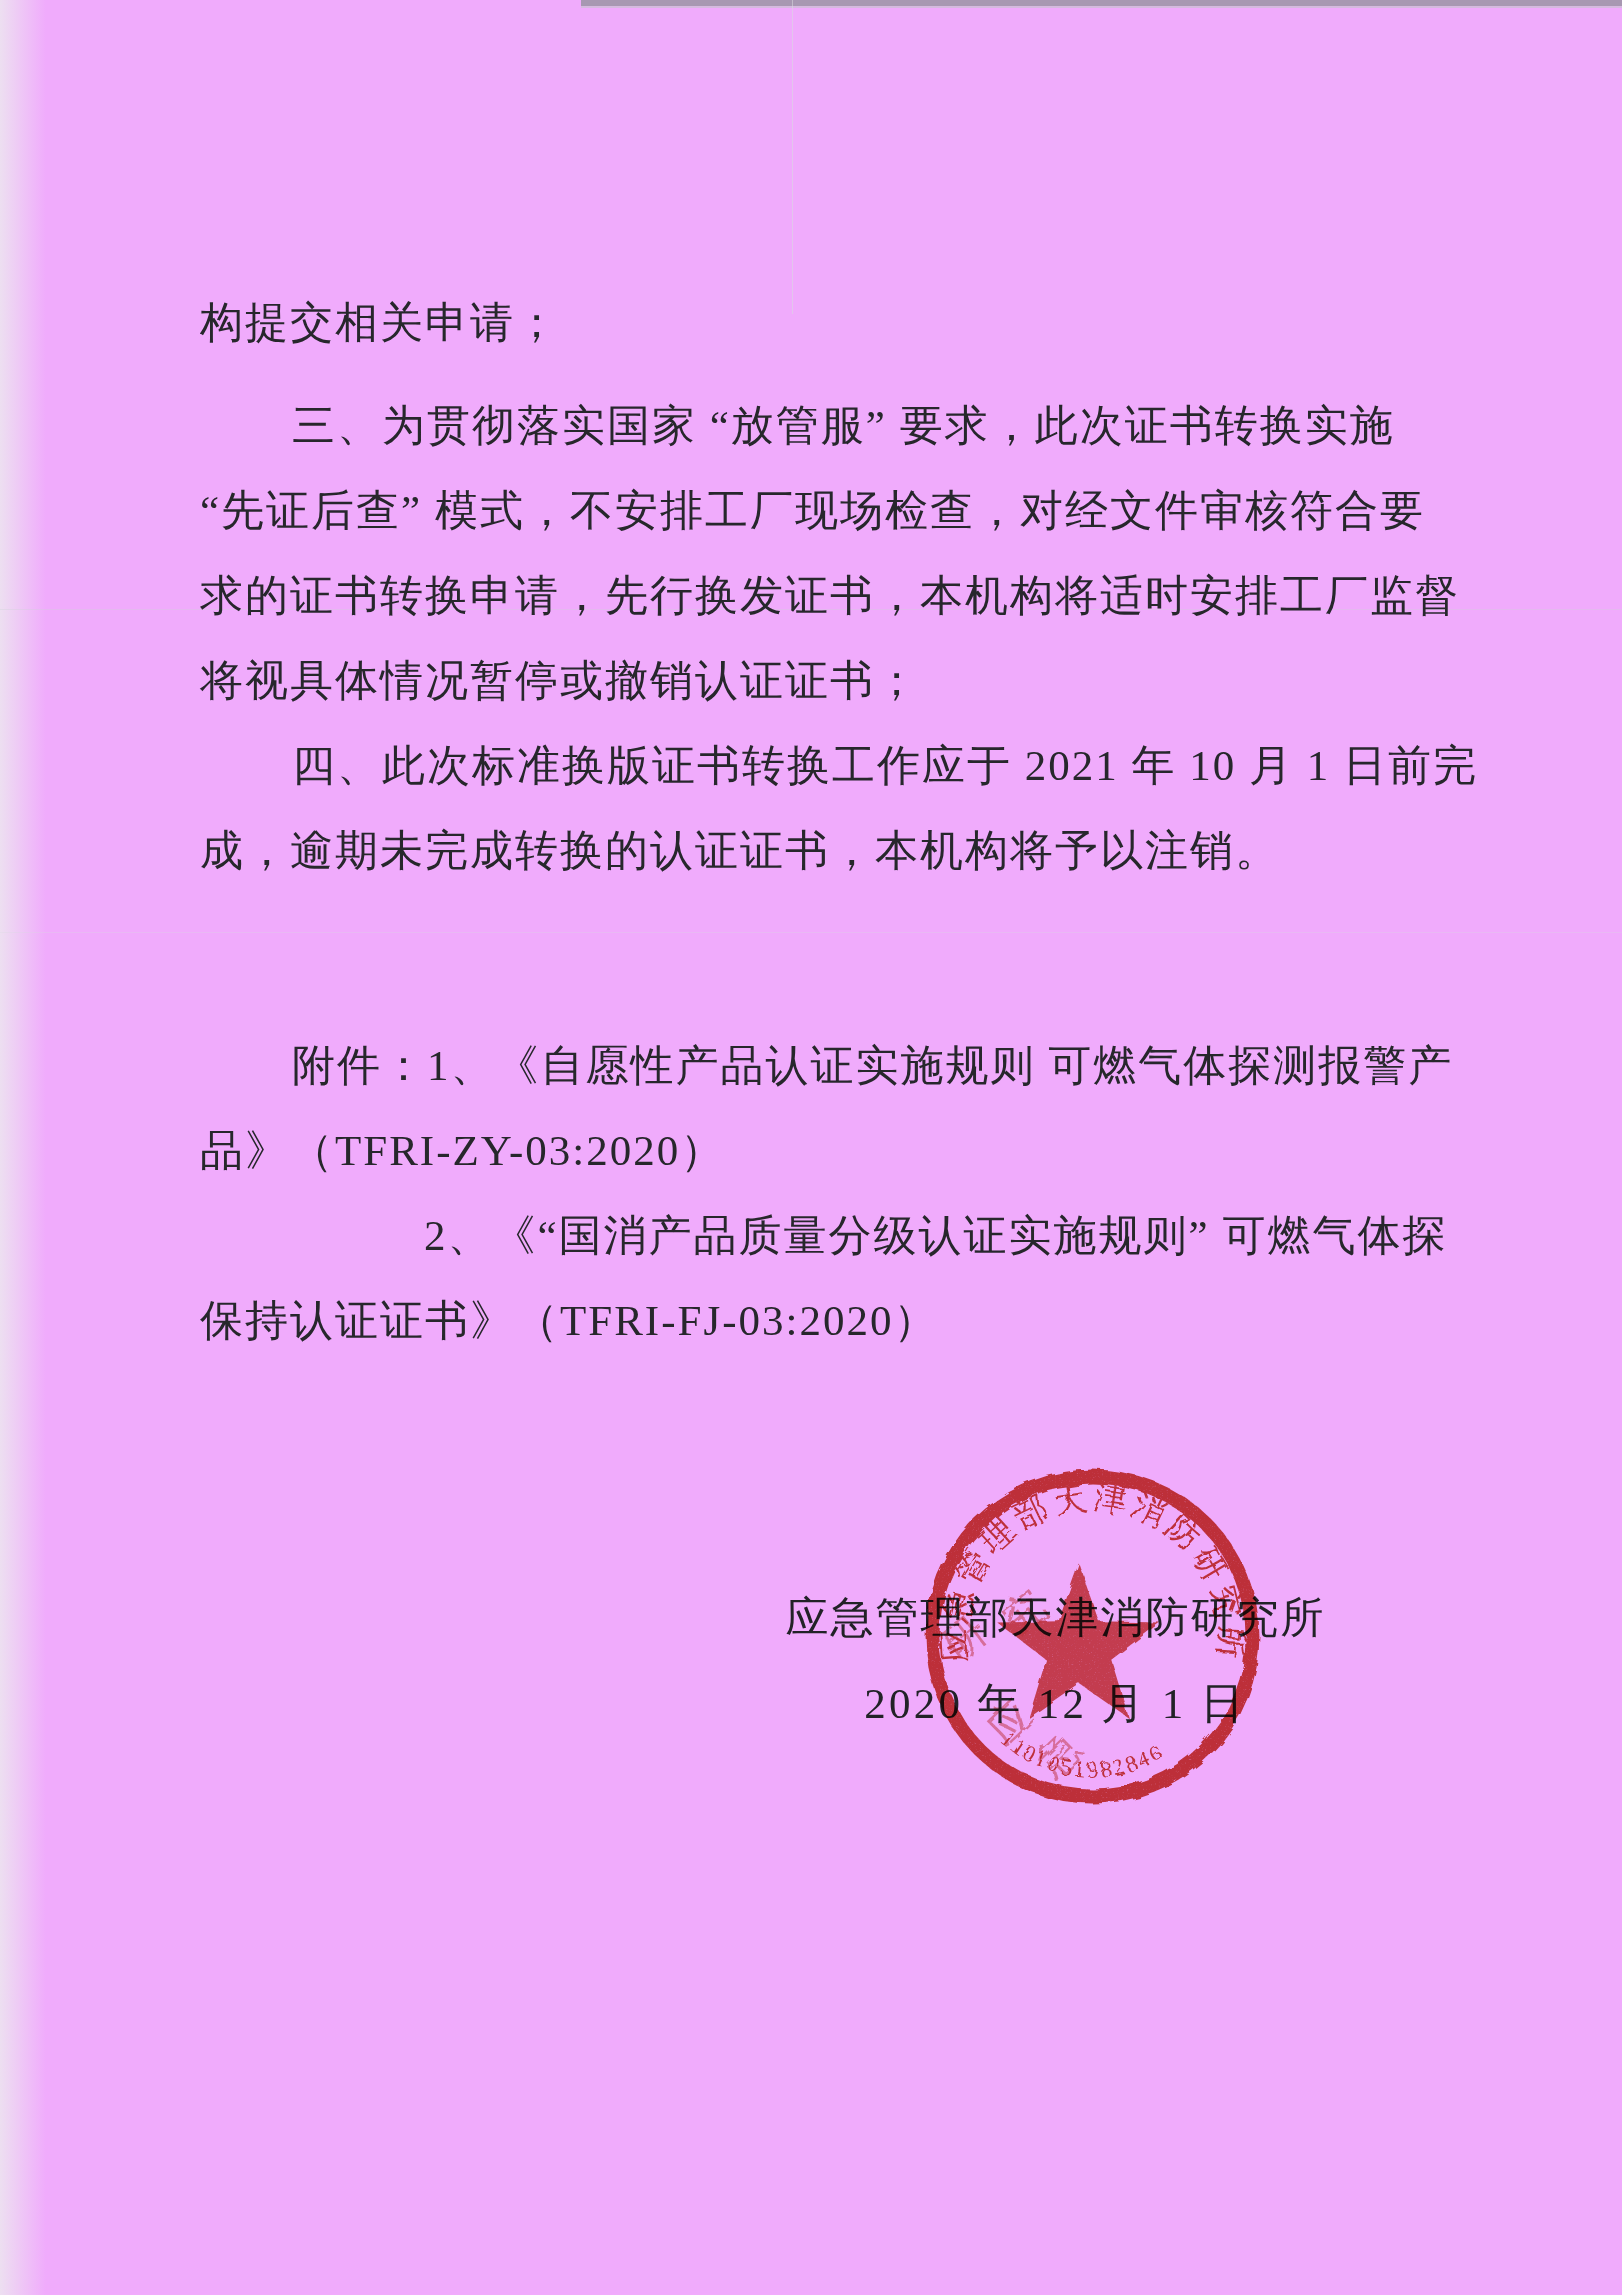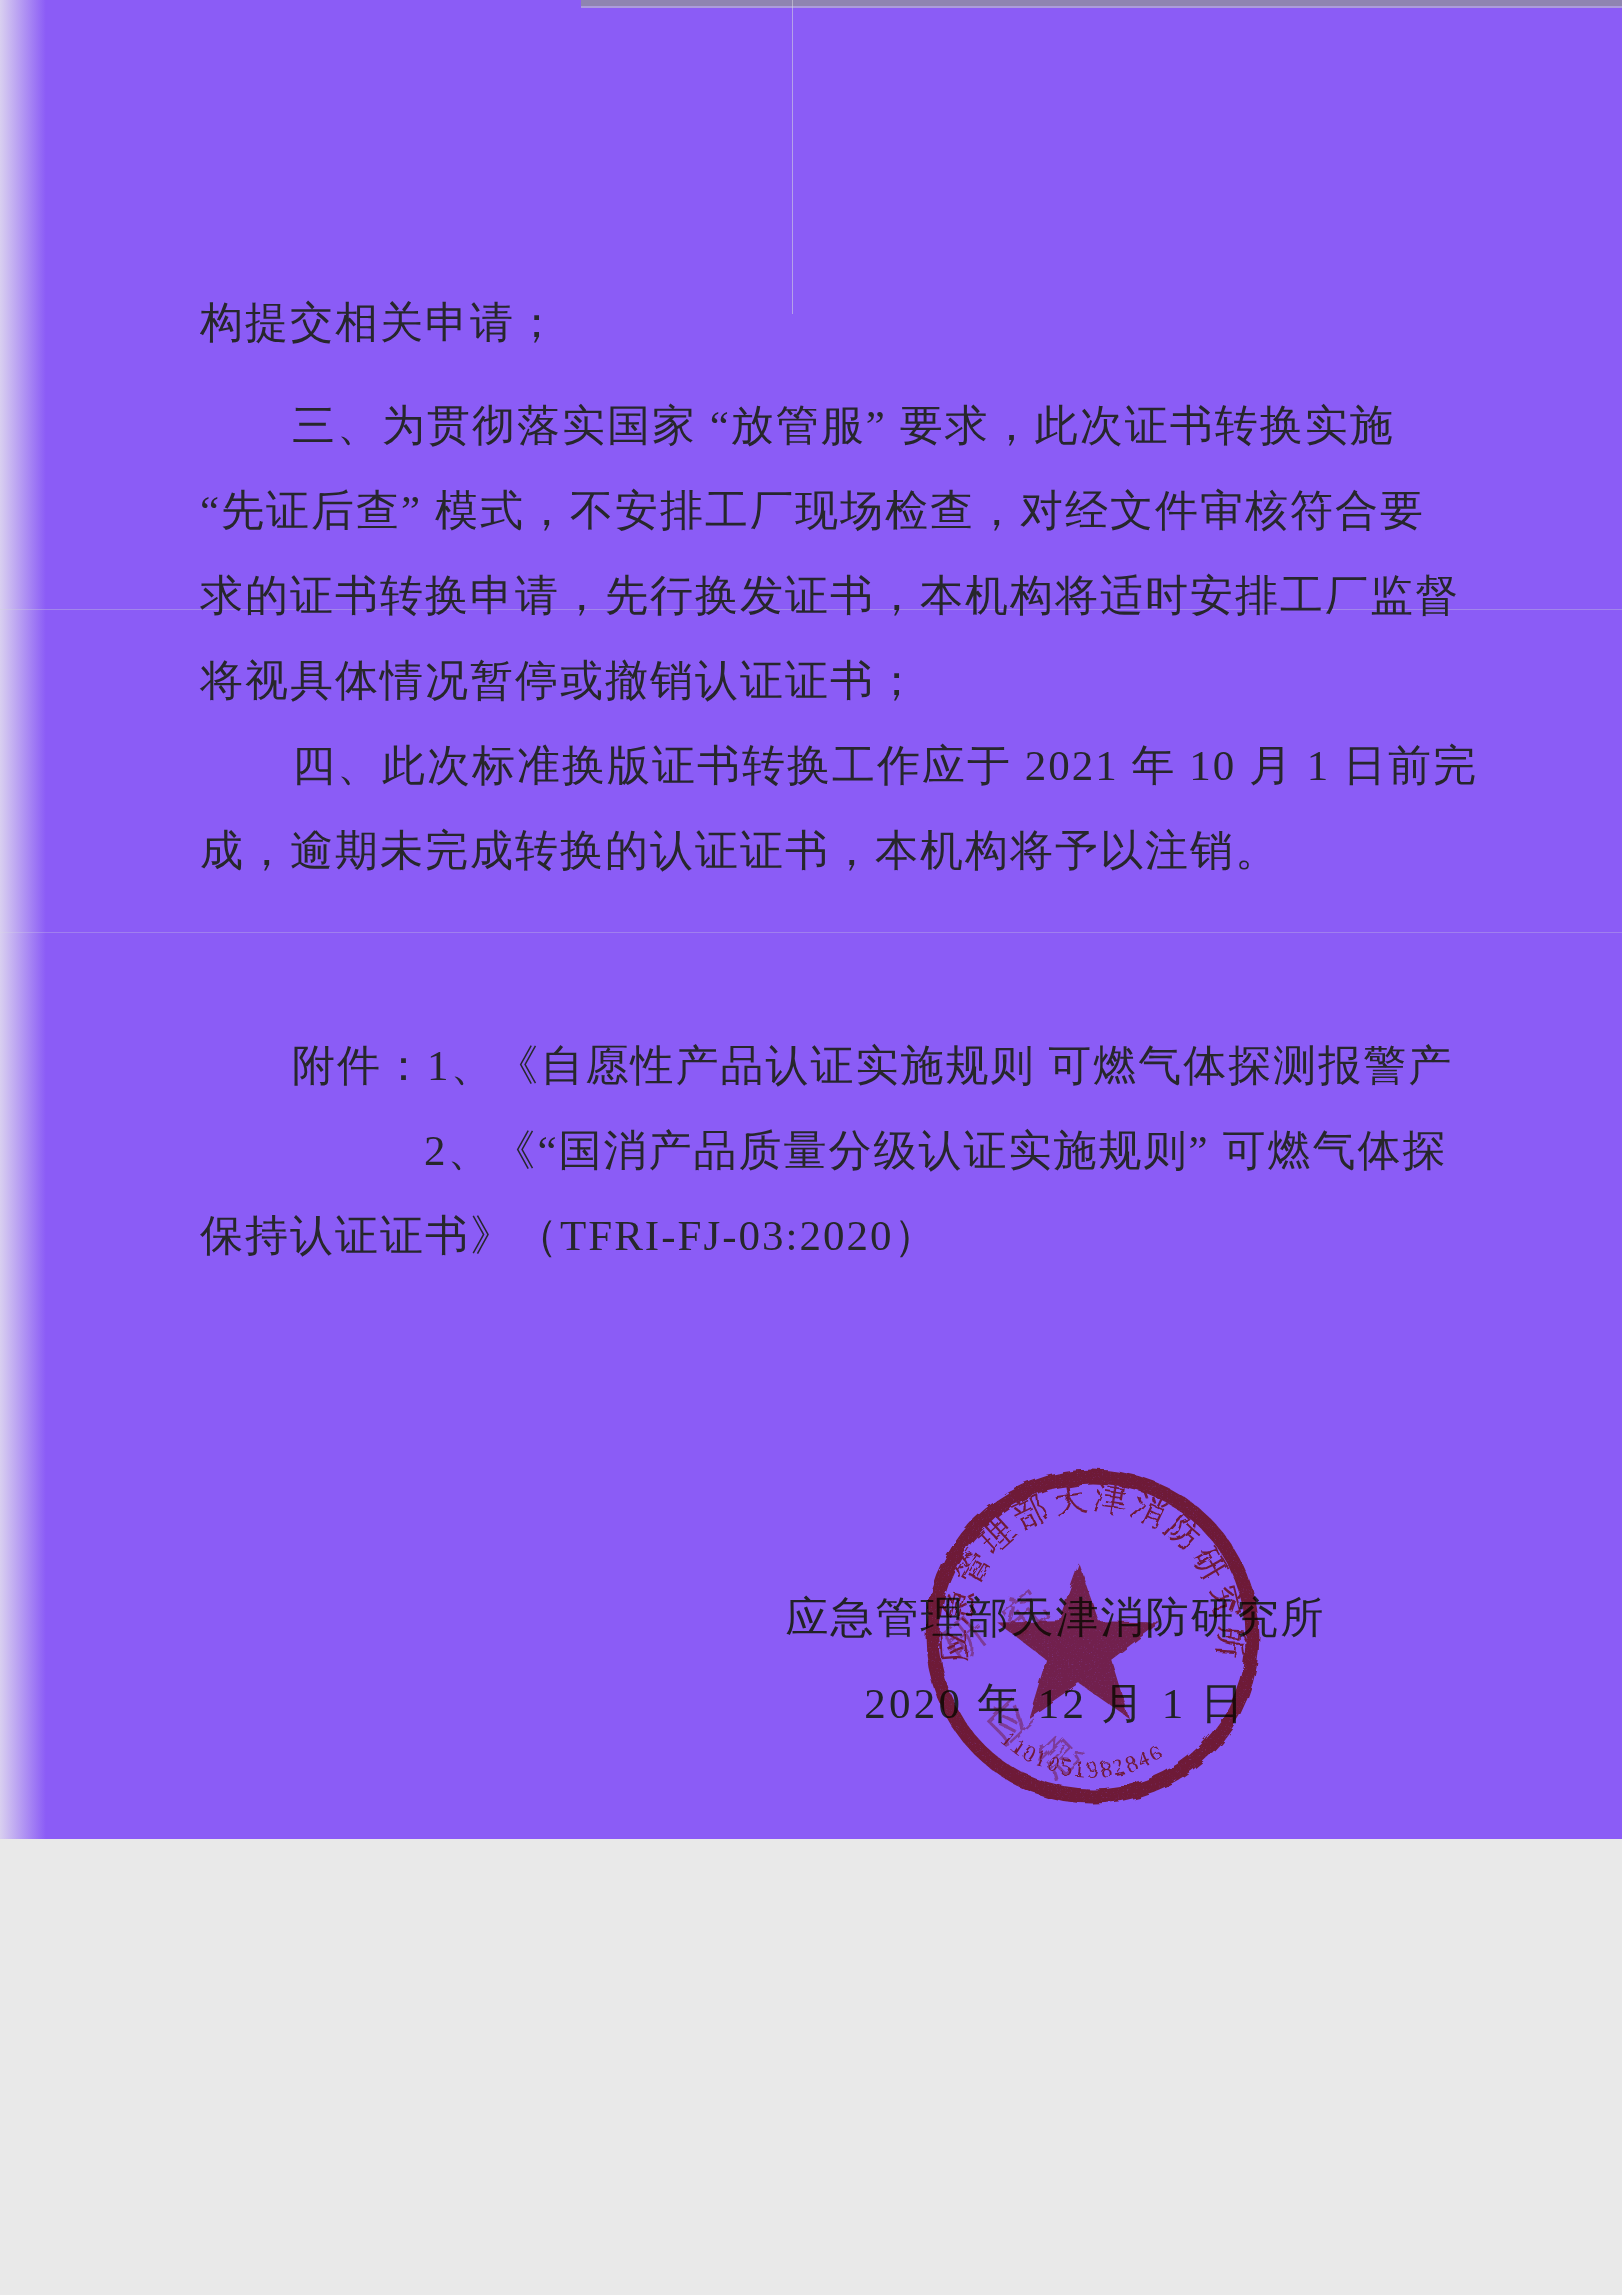--- a/index.html
+++ b/index.html
@@ -1,20 +1,20 @@
 <!DOCTYPE html>
 <html style="font-size:10.5px"><head>
 <meta charset="utf-8">
 <style>
   html,body{margin:0;padding:0;}
   body{background:#e9e9e9;}
   .page{
     position:relative;
-    width:1622px;height:1839px;
-    background:#8b5cf6;
+    width:1622px;height:2295px;
+    background:#f0abfc;
     overflow:hidden;
     font-family:"Liberation Serif","DejaVu Serif",serif;
     color:#27272c;
   }
   
   .scan-top-edge{position:absolute;top:0;left:581px;width:1041px;height:5.9px;background:#90929a;opacity:.75;}
   .scan-top-edge2{position:absolute;top:5.9px;left:581px;width:1041px;height:2px;background:#c3c5cc;opacity:.6;}
   .scan-left-shade{position:absolute;top:0;left:0;width:46px;height:2295px;
     background:linear-gradient(90deg,#ececee,rgba(255,255,255,0));opacity:.8;}
   .scan-vline{position:absolute;top:0;left:792px;width:1.3px;height:314px;background:#d9dade;opacity:.55;}
@@ -72,20 +72,21 @@
     <div class="line after-para">构提交相关申请；</div>
     <div class="line indent-first">三、为贯彻落实国家 “放管服” 要求，此次证书转换实施</div>
     <div class="line">“先证后查” 模式，不安排工厂现场检查，对经文件审核符合要</div>
     <div class="line">求的证书转换申请，先行换发证书，本机构将适时安排工厂监督</div>
     <div class="line">将视具体情况暂停或撤销认证证书；</div>
     <div class="line indent-first">四、此次标准换版证书转换工作应于 2021 年 10 月 1 日前完</div>
     <div class="line">成，逾期未完成转换的认证证书，本机构将予以注销。</div>
 
     <div>
       <div class="line indent-first attach-gap">附件：1、《自愿性产品认证实施规则  可燃气体探测报警产</div>
+      <div class="line">品》（TFRI-ZY-03:2020）</div>
       <div class="line indent-big">2、《“国消产品质量分级认证实施规则”  可燃气体探</div>
       <div class="line">保持认证证书》（TFRI-FJ-03:2020）</div>
     </div>
   </div>
 
   <div class="sig-org">应急管理部天津消防研究所</div>
   <div class="sig-date">2020 年 12 月 1 日</div>
 
   <svg class="seal" viewBox="0 0 530 530" xmlns="http://www.w3.org/2000/svg">
     <defs>

